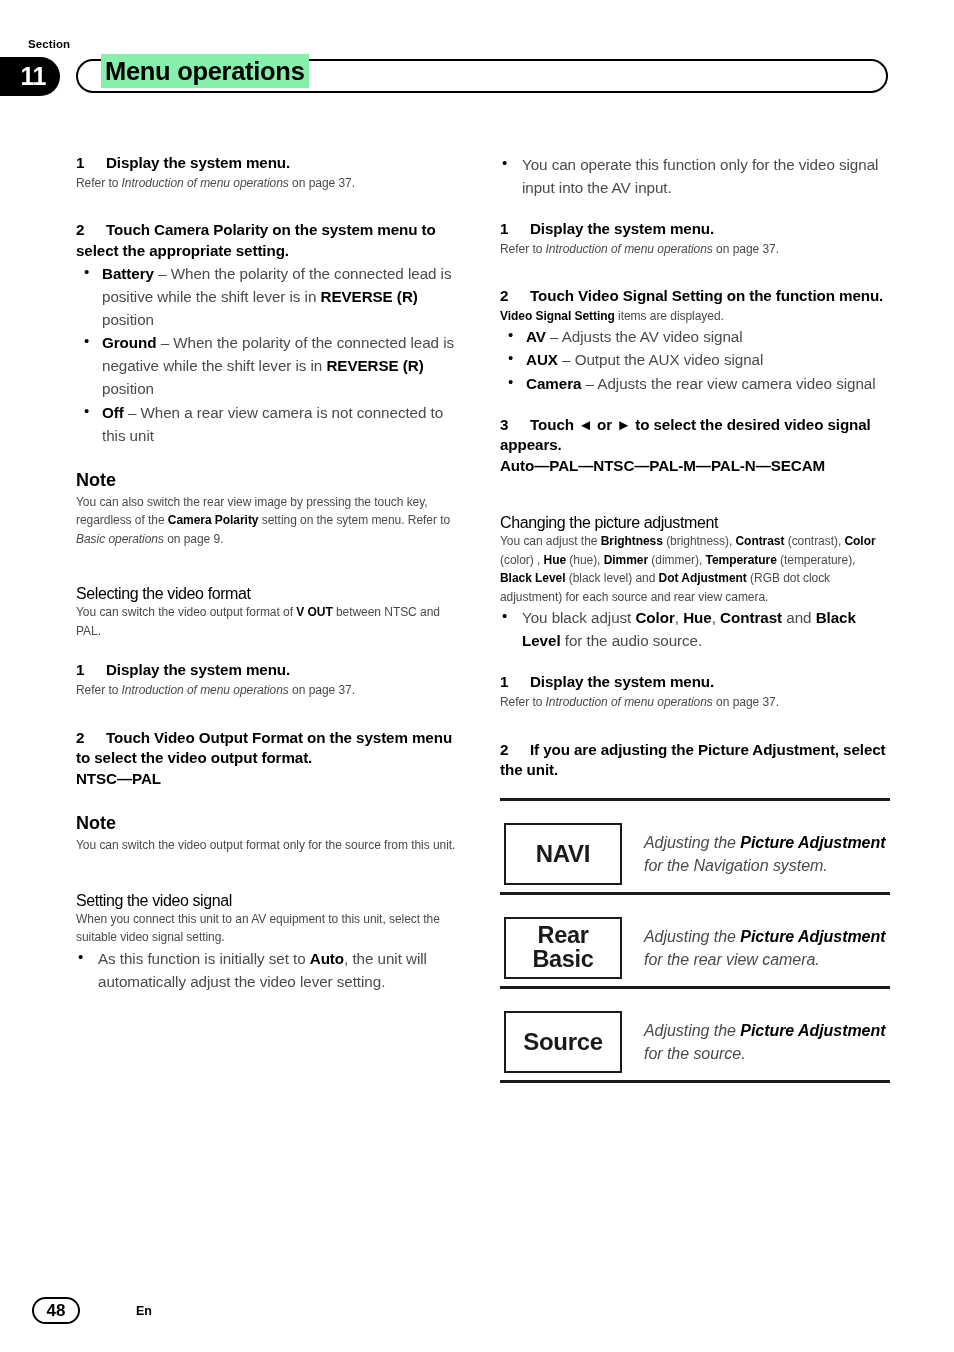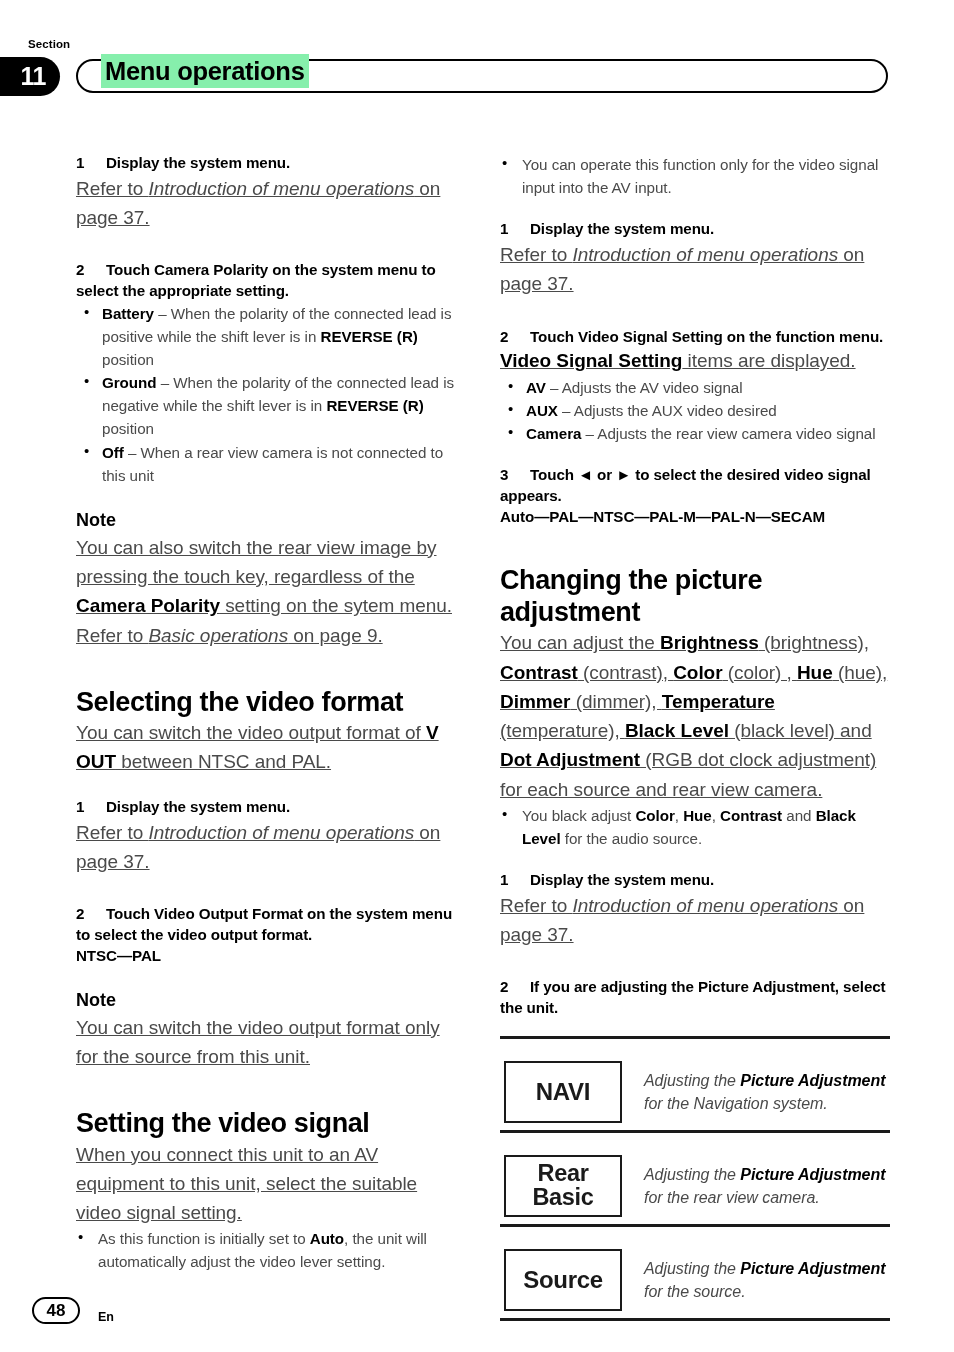--- a/index.html
+++ b/index.html
@@ -79,38 +79,37 @@
   .step {
     font-size: 15.2px;
     font-weight: bold;
     color: #000;
     line-height: 1.37;
     margin: 0 0 0 0;
     letter-spacing: -0.1px;
   }
   .step .num { display: inline-block; min-width: 30px; }
   .body {
-    font-size: 19px;
+    font-size: 12px;
     color: #4a4a4a;
     line-height: 1.54;
     margin: 0;
     letter-spacing: -0.05px;
-    text-decoration: underline;
   }
   .body.tight { line-height: 1.5; }
   .note-h {
     font-size: 18px;
     font-weight: bold;
     color: #000;
     margin: 0;
     line-height: 1.45;
   }
   h2.heading {
-    font-size: 27px;
-    font-weight: bold;
+    font-size: 16px;
+    font-weight: normal;
     color: #000;
     margin: 0;
     line-height: 1.2;
     letter-spacing: -0.4px;
   }
   .gap-lg { height: 28px; }
   .gap-md { height: 20px; }
   .gap-head { height: 36px; }
 
   b, strong { color: #000; font-weight: bold; }
@@ -183,21 +182,22 @@
     letter-spacing: -0.05px;
     font-style: italic;
   }
 
   
   .footer {
     position: absolute;
     left: 32px;
     bottom: 28px;
     display: flex;
-    align-items: flex-end;
+    align-items: center;
+    gap: 38px;
   }
   .page-pill {
     width: 48px;
     height: 27px;
     border: 2.6px solid #000;
     border-radius: 14px;
     display: flex;
     align-items: center;
     justify-content: center;
     font-size: 17px;
@@ -317,21 +317,21 @@
   </p>
   <p class="body tight">
     <b>Video Signal Setting</b><span> items are displayed.</span>
   </p>
 
   <ul class="bullets">
     <li>
       <b>AV</b><span> – </span><span>Adjusts the AV video signal</span>
     </li>
     <li>
-      <b>AUX</b><span> – </span><span>Adjusts the AUX video desired</span>
+      <b>AUX</b><span> – </span><span>Output the AUX video signal</span>
     </li>
     <li>
       <b>Camera</b><span> – </span><span>Adjusts the rear view camera video signal</span>
     </li>
   </ul>
 
   <div class="gap-md"></div>
 
   <p class="step">
     <span class="num">3</span><span>Touch ◄ or ► to select the desired video signal appears.</span>

